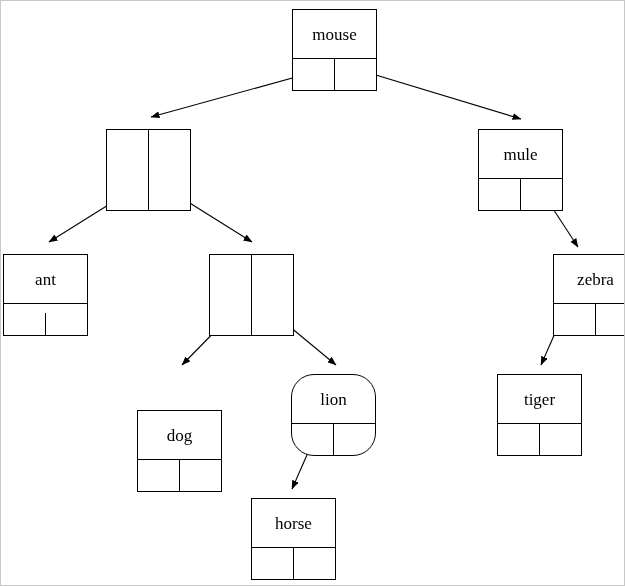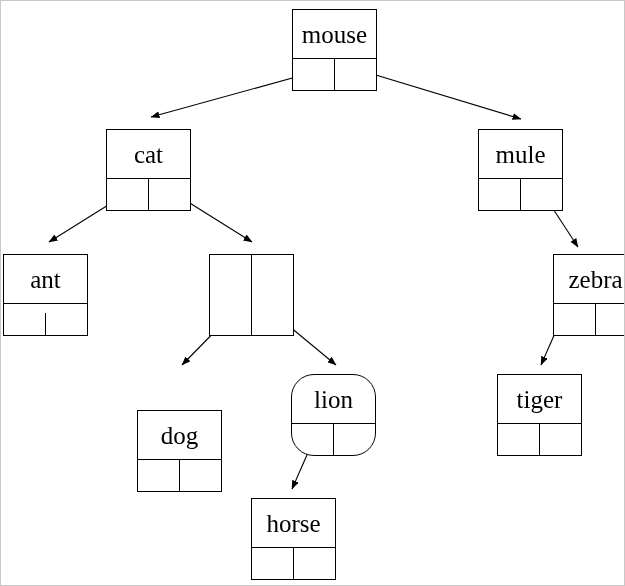--- a/index.html
+++ b/index.html
@@ -34,21 +34,21 @@
     background: #ffffff;
     display: flex;
     flex-direction: column;
   }
   .node-label {
     flex: 0 0 49px;
     height: 49px;
     display: flex;
     align-items: center;
     justify-content: center;
-    font-size: 25px;
+    font-size: 17px;
     color: #000000;
     line-height: 1;
     border-bottom: 1.4px solid #000000;
     box-sizing: border-box;
     user-select: none;
   }
   .node-pointers {
     flex: 1 1 auto;
     display: flex;
   }
@@ -86,21 +86,20 @@
 
   <div id="nodes-group">
       <div class="node" style="left: 291px; top: 8px; width: 85px; height: 82px;">
         <div class="node-label">mouse</div>
         <div class="node-pointers">
           <div class="ptr ptr-left"></div>
           <div class="ptr ptr-right"></div>
         </div>
       </div>
       <div class="node" style="left: 105px; top: 128px; width: 85px; height: 82px;">
-        <div class="node-label">cat</div>
         <div class="node-pointers">
           <div class="ptr ptr-left"></div>
           <div class="ptr ptr-right"></div>
         </div>
       </div>
       <div class="node" style="left: 477px; top: 128px; width: 85px; height: 82px;">
         <div class="node-label">mule</div>
         <div class="node-pointers">
           <div class="ptr ptr-left"></div>
           <div class="ptr ptr-right"></div>

